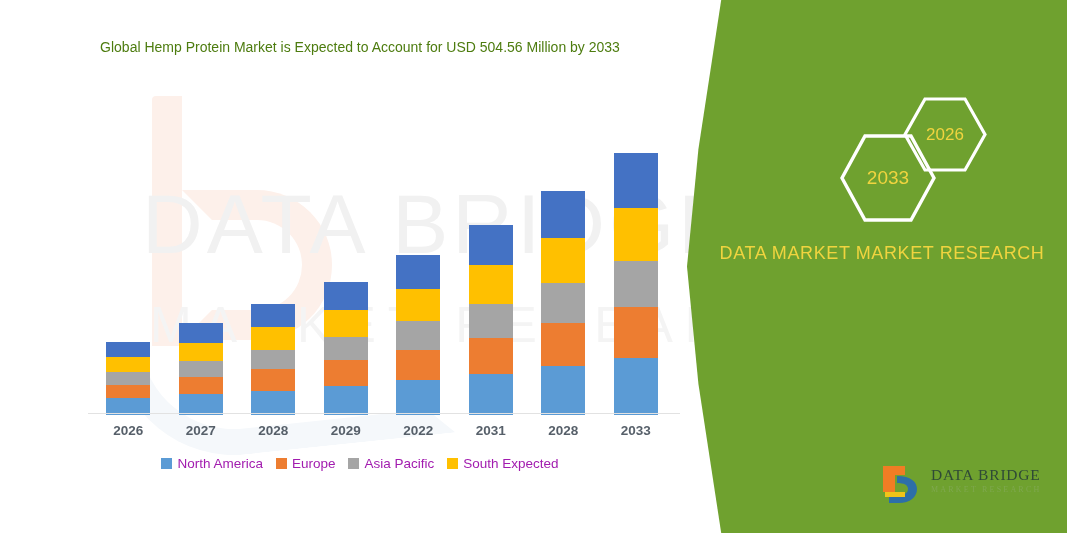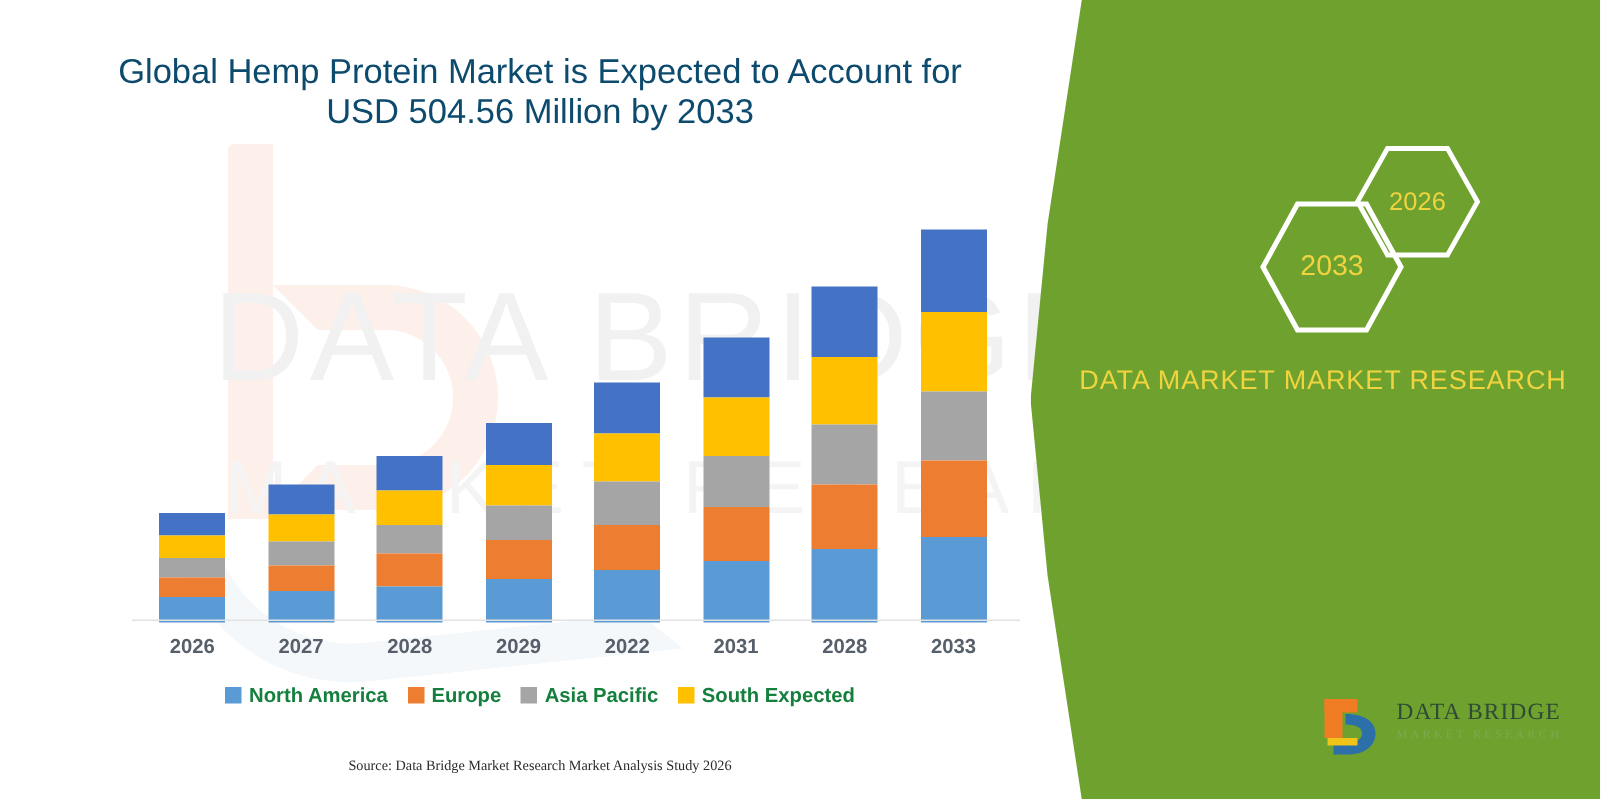--- a/index.html
+++ b/index.html
@@ -44,22 +44,22 @@
     left:120px; top:330px; width:330px; height:120px;
     border:26px solid #f5f8fb;
     border-top-color:transparent; border-right-color:transparent;
     border-radius:0 0 0 160px;
     transform:rotate(-6deg);
   }
 
   
   #chart-title {
     position:absolute; left:60px; top:34px; width:600px;
-    text-align:center; color:#0c4a6e;
-    font-size:23px; line-height:27px; font-weight:400;
+    text-align:center; color:#4d7c0f;
+    font-size:14px; line-height:27px; font-weight:400;
   }
 
   
   #plot { position:absolute; left:92px; top:120px; width:580px; height:295px; }
   #axis-line { position:absolute; left:88px; top:413px; width:592px; height:1px; background:#e2e2e2; }
 
   .bar-group {
     position:absolute; bottom:0; width:44px;
     display:flex; flex-direction:column; justify-content:flex-end;
   }
@@ -72,21 +72,21 @@
     font-size:13.5px; font-weight:bold; color:#57606a; top:0;
   }
 
   
   #legend {
     position:absolute; left:0; top:456px; width:720px;
     display:flex; justify-content:center; align-items:center; gap:13px;
   }
   .legend-item { display:flex; align-items:center; gap:5px; }
   .legend-swatch { width:11px; height:11px; display:inline-block; }
-  .legend-label { font-size:13.5px; font-weight:bold; color:#15803d; white-space:nowrap; }
+  .legend-label { font-size:13.5px; font-weight:normal; color:#a21caf; white-space:nowrap; }
 
   
   #footer {
     position:absolute; left:0; top:506px; width:720px;
     display:flex; justify-content:center; gap:58px;
     font-family:"Liberation Serif", serif;
     font-size:9.5px; color:#2b2b2b; white-space:nowrap;
   }
 
   
@@ -228,21 +228,20 @@
           <span class="legend-swatch" style="background: rgb(165, 165, 165);"></span>
           <span class="legend-label">Asia Pacific</span>
         </div>
         <div class="legend-item">
           <span class="legend-swatch" style="background: rgb(255, 192, 0);"></span>
           <span class="legend-label">South Expected</span>
         </div>
       </div>
 
     <div id="footer">
-      <span>Source: Data Bridge Market Research  Market Analysis Study 2026</span>
     </div>
   </div>
 
   <div id="right-panel">
 
 
     <div class="hex" id="hex-2026">
       <svg width="86" height="79" viewBox="0 0 86 79">
         <polygon points="23,4 63,4 83,39.5 63,75 23,75 3,39.5" fill="none" stroke="#ffffff" stroke-width="3.2"></polygon>
       </svg>

